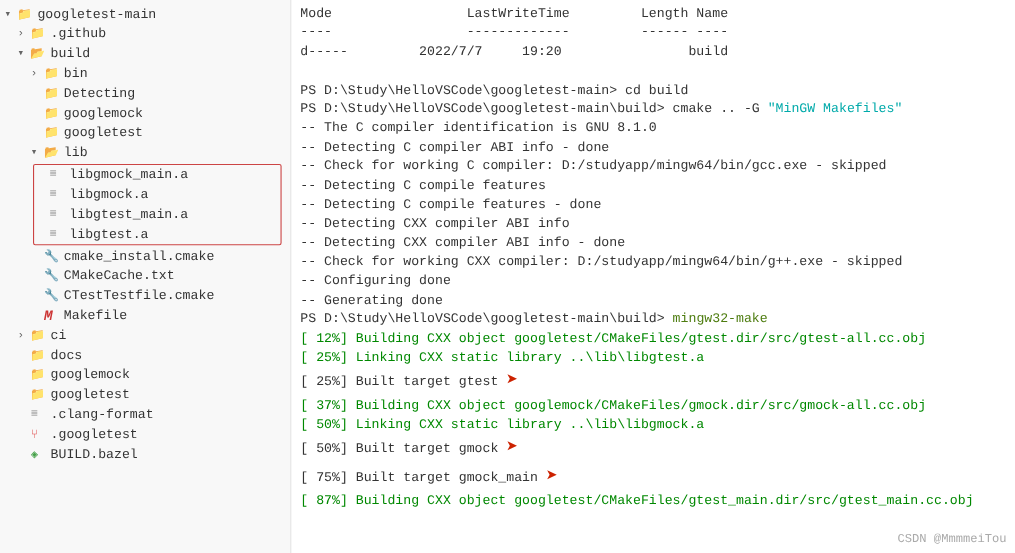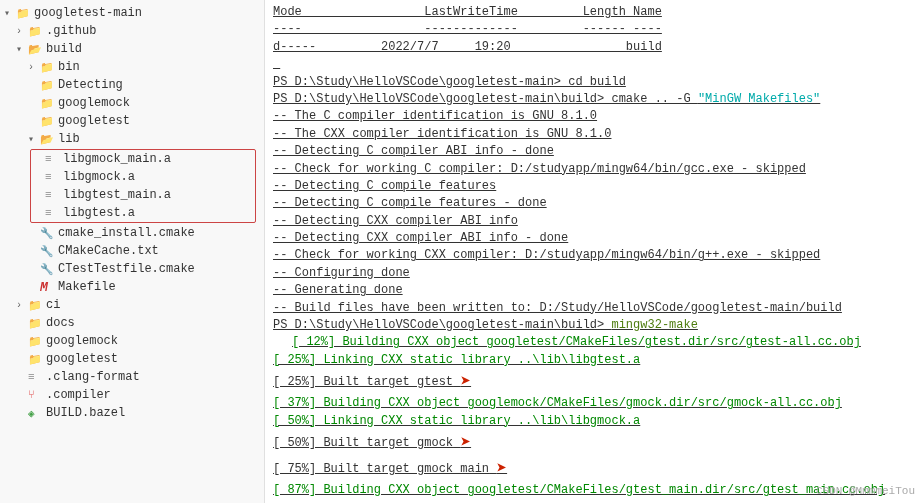--- a/index.html
+++ b/index.html
@@ -49,21 +49,20 @@
       overflow-y: auto;
       overflow-x: auto;
       color: #333;
       line-height: 1.45;
       font-size: 12px;
     }
 
     .term-line {
       white-space: pre;
       display: block;
-      text-decoration: underline;
     }
     .term-line.normal { color: #333; }
 
     
     #watermark {
       position: fixed;
       bottom: 6px;
       right: 8px;
       font-size: 11px;
       color: #aaa;
@@ -208,51 +207,49 @@
 
   <div class="sidebar-row" style="padding-left:16px;">
     <span class="tree-arrow" style="width:12px;"> </span>
     <span class="tree-icon" style="color:#888;">≡</span>
     <span class="tree-label">.clang-format</span>
   </div>
 
   <div class="sidebar-row" style="padding-left:16px;">
     <span class="tree-arrow" style="width:12px;"> </span>
     <span class="tree-icon" style="color:#e05050;">⑂</span>
-    <span class="tree-label">.compiler</span>
+    <span class="tree-label">.googletest</span>
   </div>
 
   <div class="sidebar-row" style="padding-left:16px;">
     <span class="tree-arrow" style="width:12px;"> </span>
     <span class="tree-icon" style="color:#43a047;">◈</span>
     <span class="tree-label">BUILD.bazel</span>
   </div>
 </div>
 
 <div id="terminal">
   <span class="term-line normal">Mode                 LastWriteTime         Length Name</span>
   <span class="term-line normal">----                 -------------         ------ ----</span>
   <span class="term-line normal">d-----         2022/7/7     19:20                build</span>
   <span class="term-line">&nbsp;</span>
   <span class="term-line normal">PS D:\Study\HelloVSCode\googletest-main&gt; cd build</span>
   <span class="term-line">PS D:\Study\HelloVSCode\googletest-main\build&gt; cmake .. -G <span style="color:#00aaaa;">"MinGW Makefiles"</span></span>
   <span class="term-line normal">-- The C compiler identification is GNU 8.1.0</span>
-  <span class="term-line normal">-- The CXX compiler identification is GNU 8.1.0</span>
   <span class="term-line normal">-- Detecting C compiler ABI info - done</span>
   <span class="term-line normal">-- Check for working C compiler: D:/studyapp/mingw64/bin/gcc.exe - skipped</span>
   <span class="term-line normal">-- Detecting C compile features</span>
   <span class="term-line normal">-- Detecting C compile features - done</span>
   <span class="term-line normal">-- Detecting CXX compiler ABI info</span>
   <span class="term-line normal">-- Detecting CXX compiler ABI info - done</span>
   <span class="term-line normal">-- Check for working CXX compiler: D:/studyapp/mingw64/bin/g++.exe - skipped</span>
   <span class="term-line normal">-- Configuring done</span>
   <span class="term-line normal">-- Generating done</span>
-  <span class="term-line normal">-- Build files have been written to: D:/Study/HelloVSCode/googletest-main/build</span>
   <span class="term-line">PS D:\Study\HelloVSCode\googletest-main\build&gt; <span style="color:#4d7c0f;">mingw32-make</span></span>
-  <span class="term-line"><span style="color:#008800;margin-left:19px;">[ 12%] Building CXX object googletest/CMakeFiles/gtest.dir/src/gtest-all.cc.obj</span></span>
+  <span class="term-line"><span style="color:#008800;">[ 12%] Building CXX object googletest/CMakeFiles/gtest.dir/src/gtest-all.cc.obj</span></span>
   <span class="term-line"><span style="color:#008800;">[ 25%] Linking CXX static library ..\lib\libgtest.a</span></span>
   <span class="term-line"><span style="color:#333333;">[ 25%] Built target gtest</span> <span style="color:#cc2200; font-size:18px; vertical-align:middle;">➤</span></span>
   <span class="term-line"><span style="color:#008800;">[ 37%] Building CXX object googlemock/CMakeFiles/gmock.dir/src/gmock-all.cc.obj</span></span>
   <span class="term-line"><span style="color:#008800;">[ 50%] Linking CXX static library ..\lib\libgmock.a</span></span>
   <span class="term-line"><span style="color:#333333;text-align:center;">[ 50%] Built target gmock</span> <span style="color:#cc2200; font-size:18px; vertical-align:middle;">➤</span></span>
   <span class="term-line"><span style="color:#333333;">[ 75%] Built target gmock_main</span> <span style="color:#cc2200; font-size:18px; vertical-align:middle;">➤</span></span>
   <span class="term-line"><span style="color:#008800;">[ 87%] Building CXX object googletest/CMakeFiles/gtest_main.dir/src/gtest_main.cc.obj</span></span>
 
 </div>
 

